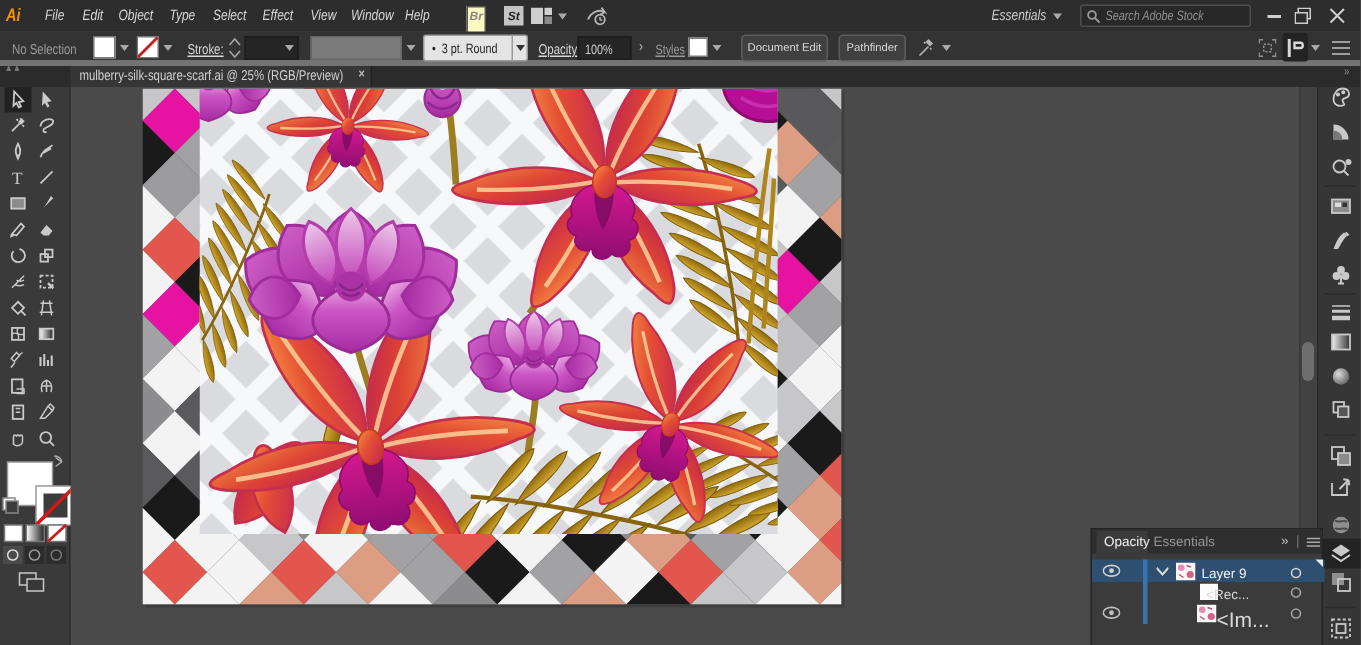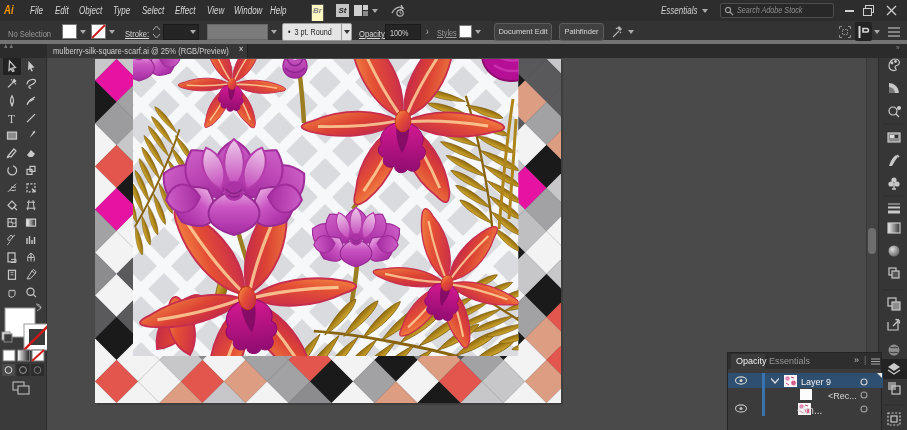--- a/index.html
+++ b/index.html
@@ -1163,33 +1163,33 @@
           <path d="M7,2 l3,1 M2,8 l3,2" stroke="#c04a7a" stroke-width="1"></path>
         </svg>
   <span style="position:absolute;left:73px;top:23.5px;font-size:9px;color:#f2f2f2">Layer 9</span>
   <svg style="position:absolute;left:132px;top:24.5px" width="8" height="8">
           <circle cx="4" cy="4" r="3" fill="none" stroke="#cfcfcf" stroke-width="1.1"></circle>
         </svg>
 
   <svg style="position:absolute;left:72px;top:35.5px" width="12" height="11">
           <rect width="12" height="11" fill="#fcfcfc"></rect>
         </svg>
-  <span style="position:absolute;left:100px;top:37.5px;font-size:9px;color:#d8d8d8">&lt;Rec...</span>
+  <span style="position:absolute;left:76px;top:37.5px;font-size:9px;color:#d8d8d8">&lt;Rec...</span>
   <svg style="position:absolute;left:132px;top:38px" width="8" height="8">
           <circle cx="4" cy="4" r="3" fill="none" stroke="#9f9f9f" stroke-width="1.1"></circle>
         </svg>
 
   <svg style="position:absolute;left:7px;top:50.5px" width="12" height="9">
           <ellipse cx="6" cy="4.5" rx="5.5" ry="3.6" fill="none" stroke="#c0c0c0" stroke-width="1.1"></ellipse>
           <circle cx="6" cy="4.5" r="1.6" fill="#c0c0c0"></circle>
         </svg>
   <svg style="position:absolute;left:70px;top:49.5px" width="13" height="12">
           <rect width="13" height="12" fill="#fcf8f8"></rect>
           <circle cx="3.5" cy="3.5" r="2.2" fill="#e489b8"></circle>
           <circle cx="9.5" cy="8" r="2.4" fill="#d4608f"></circle>
           <path d="M7,2 l3,1 M2,8 l3,2" stroke="#c04a7a" stroke-width="1"></path>
         </svg>
-  <span style="position:absolute;left:69px;top:51.5px;font-size:10px;color:#d8d8d8">&lt;Im...</span>
+  <span style="position:absolute;left:83px;top:51.5px;font-size:14px;color:#d8d8d8">&lt;Im...</span>
   <svg style="position:absolute;left:132px;top:52px" width="8" height="8">
           <circle cx="4" cy="4" r="3" fill="none" stroke="#9f9f9f" stroke-width="1.1"></circle>
         </svg>
 </div>
 </div>
 </div>
 </body></html>

